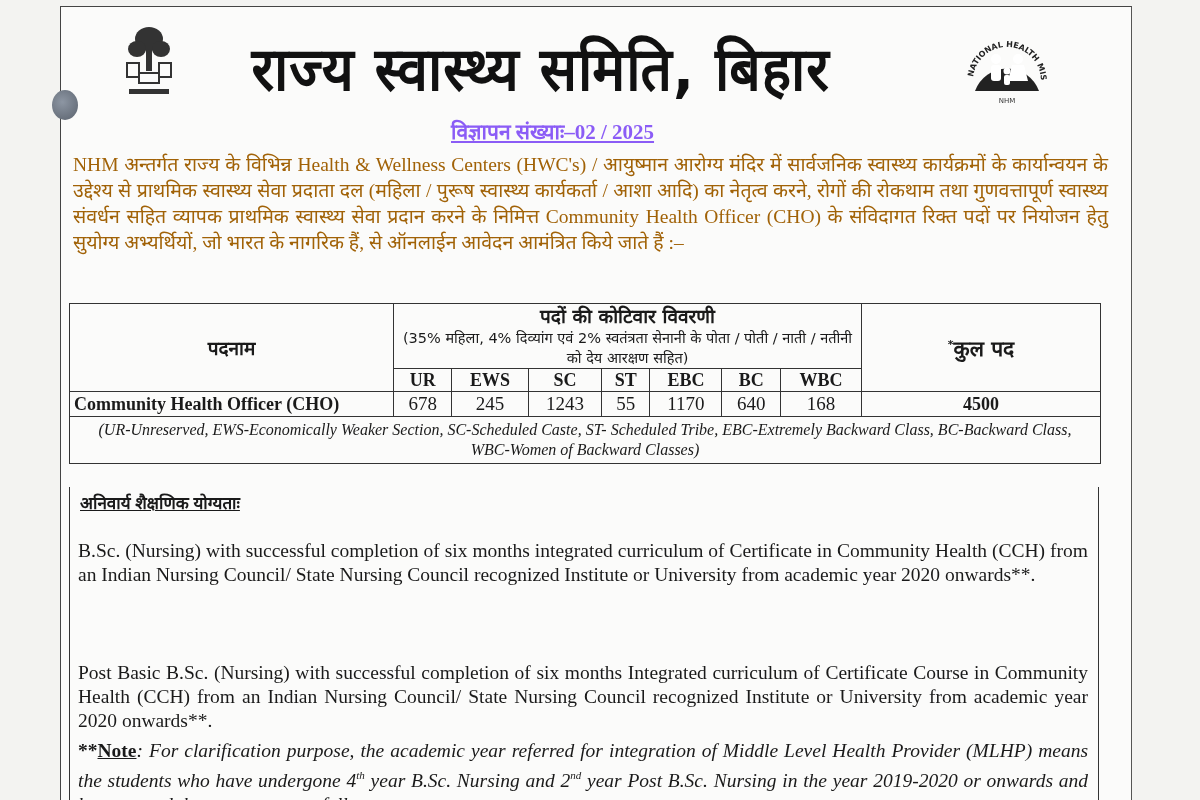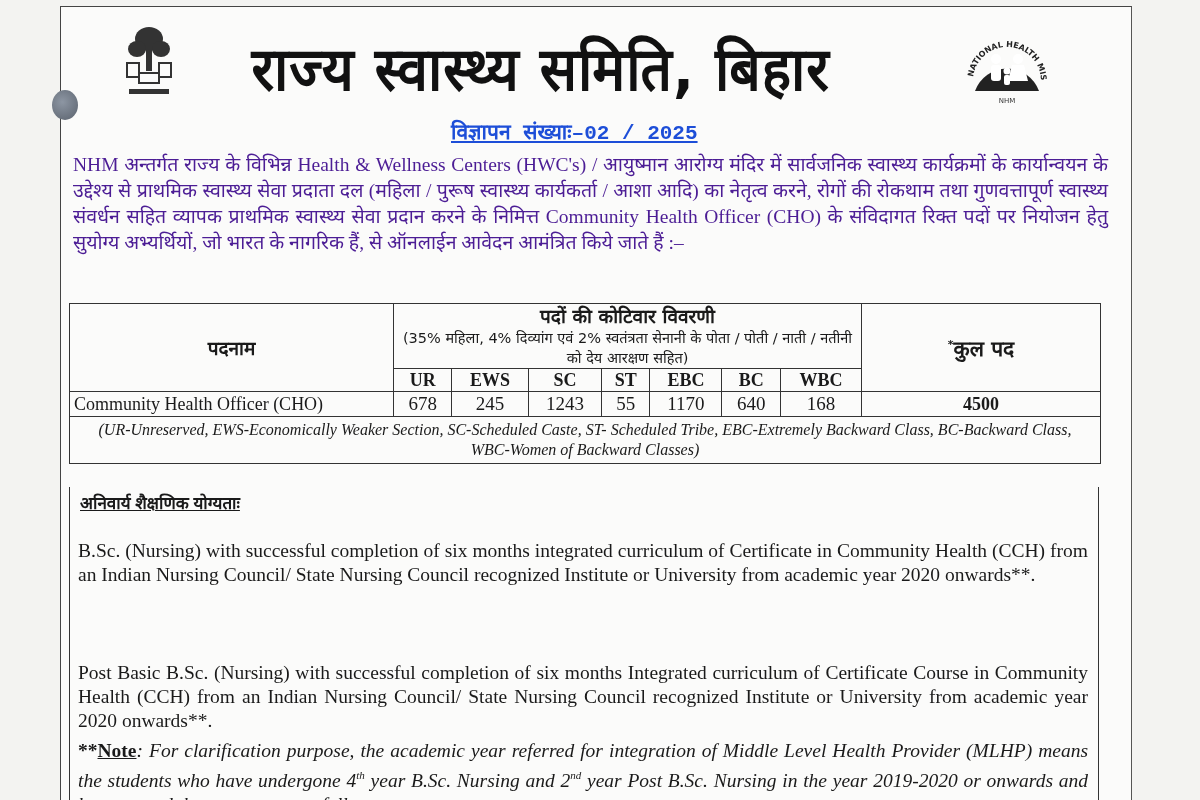--- a/index.html
+++ b/index.html
@@ -26,38 +26,38 @@
   .bihar-logo { position:absolute; left:58px; top:16px; width:60px; height:80px; }
   .nhm-logo { position:absolute; left:904px; top:22px; width:84px; height:84px; }
   .title {
     position:absolute; left:130px; top:22px; width:760px;
     font-family:"DejaVu Sans", sans-serif; font-weight:bold;
     font-size:60px; letter-spacing:1px; line-height:80px; color:#111;
     text-align:center; transform:scaleX(0.92); transform-origin:left center;
   }
   .ad-no {
     position:absolute; left:390px; top:110px;
-    font-family:Liberation Mono, monospace; font-weight:bold;
-    font-size:21px; text-decoration:underline; color:#1d4ed8;text-align:right;
+    font-family:Liberation Serif, serif; font-weight:bold;
+    font-size:21px; text-decoration:underline; color:#8b5cf6;text-align:right;
   }
   .intro {
     position:absolute; left:12px; top:145px; width:1035px;
-    font-size:19.5px; line-height:26px; text-align:justify; color:#4c1d95;
+    font-size:19.5px; line-height:26px; text-align:justify; color:#a16207;
   }
   table.posts {
     position:absolute; left:8px; top:296px; width:1032px;
     border-collapse:collapse; font-size:18px;
   }
   table.posts td { border:1.6px solid #333; text-align:center; padding:0 4px; }
   .h-post { font-family:"DejaVu Sans", sans-serif; font-size:19px; font-weight:bold; width:315px; }
   .h-cat-title { font-family:"DejaVu Sans", sans-serif; font-size:19px; font-weight:bold; line-height:24px; }
   .h-cat-sub { font-family:"DejaVu Sans", sans-serif; font-size:14.5px; line-height:20px; }
   .h-total { font-family:"DejaVu Sans", sans-serif; font-size:21px; font-weight:bold; width:230px; }
   .cat-head { font-weight:bold; font-size:18px; height:22px; }
-  .row-name { font-weight:normal; font-size:18px; white-space:nowrap; text-align:left !important; }
+  .row-name { font-weight:bold; font-size:18px; white-space:nowrap; text-align:left !important; }
   .row-val { font-size:19px; height:24px; }
   .row-total { font-weight:bold; font-size:18px; }
   .legend {
     font-style:italic; font-size:16px; line-height:20px; padding:3px 10px !important;
   }
   .qual-box {
     position:absolute; left:8px; top:480px; width:1028px; height:340px;
     border-left:1.6px solid #333; border-right:1.6px solid #333;
   }
   .qual-heading {

